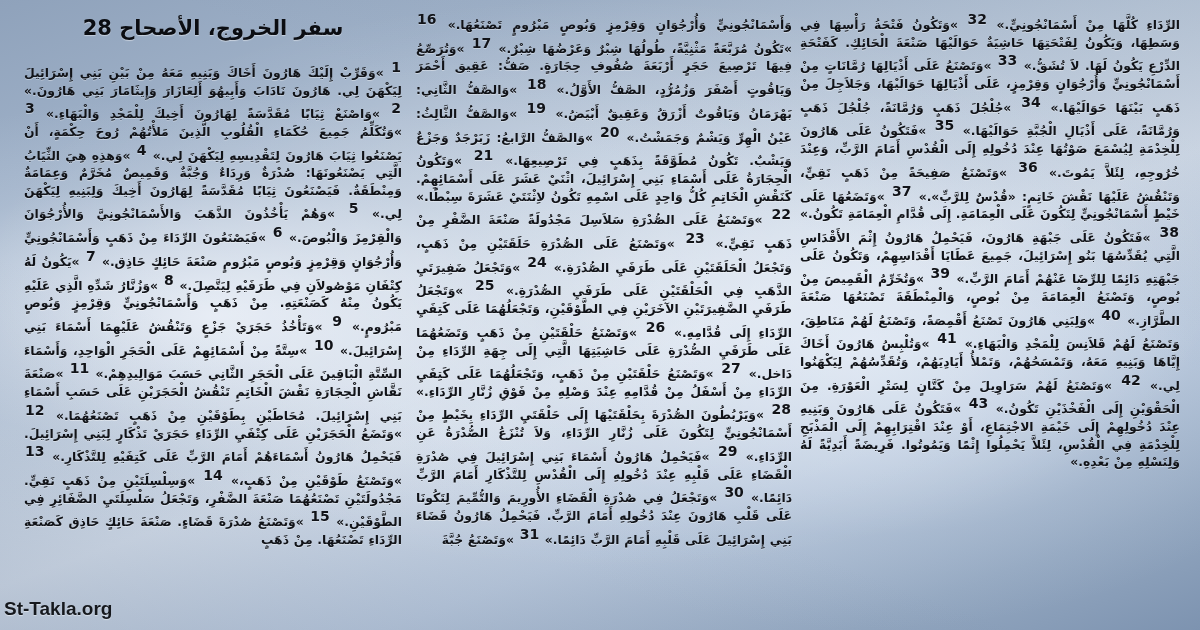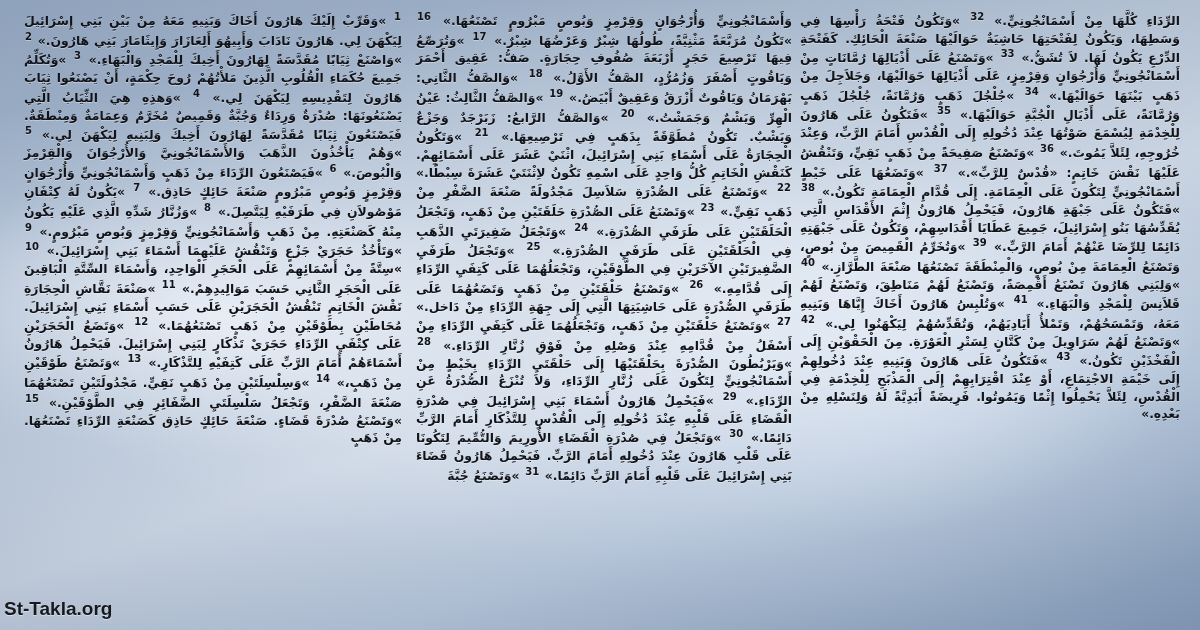--- a/index.html
+++ b/index.html
@@ -71,21 +71,21 @@
   .title {
     font-size: 21px;
     font-weight: 700;
     text-align: center;
     color: #0b0d12;
     margin: 4px 0 14px 0;
     letter-spacing: 0;
     text-shadow: 0 1px 1px rgba(255,255,255,0.45);
   }
   .verse-num {
-    font-size: 10px;
+    font-size: 14px;
     font-weight: 700;
     vertical-align: super;
     padding: 0 1px;
   }
   .body-text {
     margin: 0;
     word-spacing: 0.4px;
   }
   .watermark {
     position: absolute;
@@ -108,19 +108,20 @@
 
     <div class="col col-left">
       <div class="body-text">الرِّدَاءِ كُلَّهَا مِنْ أَسْمَانْجُونِيٍّ.» <sup class="verse-num">32</sup> »وَتَكُونُ فَتْحَةُ رَأْسِهَا فِي وَسَطِهَا، وَيَكُونُ لِفَتْحَتِهَا حَاشِيَةٌ حَوَالَيْهَا صَنْعَةَ الْحَائِكِ. كَفَتْحَةِ الدِّرْعِ يَكُونُ لَهَا. لاَ تُشَقُّ.» <sup class="verse-num">33</sup> »وَتَصْنَعُ عَلَى أَذْيَالِهَا رُمَّانَاتٍ مِنْ أَسْمَانْجُونِيٍّ وَأُرْجُوَانٍ وَقِرْمِزٍ، عَلَى أَذْيَالِهَا حَوَالَيْهَا، وَجَلاَجِلَ مِنْ ذَهَبٍ بَيْنَهَا حَوَالَيْهَا.» <sup class="verse-num">34</sup> »جُلْجُلَ ذَهَبٍ وَرُمَّانَةً، جُلْجُلَ ذَهَبٍ وَرُمَّانَةً، عَلَى أَذْيَالِ الْجُبَّةِ حَوَالَيْهَا.» <sup class="verse-num">35</sup> »فَتَكُونُ عَلَى هَارُونَ لِلْخِدْمَةِ لِيُسْمَعَ صَوْتُهَا عِنْدَ دُخُولِهِ إِلَى الْقُدْسِ أَمَامَ الرَّبِّ، وَعِنْدَ خُرُوجِهِ، لِئَلاَّ يَمُوتَ.» <sup class="verse-num">36</sup> »وَتَصْنَعُ صَفِيحَةً مِنْ ذَهَبٍ نَقِيٍّ، وَتَنْقُشُ عَلَيْهَا نَقْشَ خَاتِمٍ: «قُدْسٌ لِلرَّبِّ».» <sup class="verse-num">37</sup> »وَتَضَعُهَا عَلَى خَيْطٍ أَسْمَانْجُونِيٍّ لِتَكُونَ عَلَى الْعِمَامَةِ. إِلَى قُدَّامِ الْعِمَامَةِ تَكُونُ.» <sup class="verse-num">38</sup> »فَتَكُونُ عَلَى جَبْهَةِ هَارُونَ، فَيَحْمِلُ هَارُونُ إِثْمَ الأَقْدَاسِ الَّتِي يُقَدِّسُهَا بَنُو إِسْرَائِيلَ، جَمِيعَ عَطَايَا أَقْدَاسِهِمْ، وَتَكُونُ عَلَى جَبْهَتِهِ دَائِمًا لِلرِّضَا عَنْهُمْ أَمَامَ الرَّبِّ.» <sup class="verse-num">39</sup> »وَتُخَرِّمُ الْقَمِيصَ مِنْ بُوصٍ، وَتَصْنَعُ الْعِمَامَةَ مِنْ بُوصٍ، وَالْمِنْطَقَةَ تَصْنَعُهَا صَنْعَةَ الطَّرَّازِ.» <sup class="verse-num">40</sup> »وَلِبَنِي هَارُونَ تَصْنَعُ أَقْمِصَةً، وَتَصْنَعُ لَهُمْ مَنَاطِقَ، وَتَصْنَعُ لَهُمْ قَلاَنِسَ لِلْمَجْدِ وَالْبَهَاءِ.» <sup class="verse-num">41</sup> »وَتُلْبِسُ هَارُونَ أَخَاكَ إِيَّاهَا وَبَنِيهِ مَعَهُ، وَتَمْسَحُهُمْ، وَتَمْلأُ أَيَادِيَهُمْ، وَتُقَدِّسُهُمْ لِيَكْهَنُوا لِي.» <sup class="verse-num">42</sup> »وَتَصْنَعُ لَهُمْ سَرَاوِيلَ مِنْ كَتَّانٍ لِسَتْرِ الْعَوْرَةِ. مِنَ الْحَقْوَيْنِ إِلَى الْفَخْذَيْنِ تَكُونُ.» <sup class="verse-num">43</sup> »فَتَكُونُ عَلَى هَارُونَ وَبَنِيهِ عِنْدَ دُخُولِهِمْ إِلَى خَيْمَةِ الاجْتِمَاعِ، أَوْ عِنْدَ اقْتِرَابِهِمْ إِلَى الْمَذْبَحِ لِلْخِدْمَةِ فِي الْقُدْسِ، لِئَلاَّ يَحْمِلُوا إِثْمًا وَيَمُوتُوا. فَرِيضَةً أَبَدِيَّةً لَهُ وَلِنَسْلِهِ مِنْ بَعْدِهِ.»</div>
     </div>
 
     <div class="col col-mid">
       <div class="body-text">وَأَسْمَانْجُونِيٍّ وَأُرْجُوَانٍ وَقِرْمِزٍ وَبُوصٍ مَبْرُومٍ تَصْنَعُهَا.» <sup class="verse-num">16</sup> »تَكُونُ مُرَبَّعَةً مَثْنِيَّةً، طُولُهَا شِبْرٌ وَعَرْضُهَا شِبْرٌ.» <sup class="verse-num">17</sup> »وَتُرَصِّعُ فِيهَا تَرْصِيعَ حَجَرٍ أَرْبَعَةَ صُفُوفِ حِجَارَةٍ. صَفُّ: عَقِيق أَحْمَرَ وَيَاقُوتٍ أَصْفَرَ وَزُمُرُّدٍ، الصَّفُّ الأَوَّلُ.» <sup class="verse-num">18</sup> »وَالصَّفُّ الثَّانِي: بَهْرَمَانُ وَيَاقُوتٌ أَزْرَقُ وَعَقِيقٌ أَبْيَضُ.» <sup class="verse-num">19</sup> »وَالصَّفُّ الثَّالِثُ: عَيْنُ الْهِرِّ وَيَشْمٌ وَجَمَشْتُ.» <sup class="verse-num">20</sup> »وَالصَّفُّ الرَّابعُ: زَبَرْجَدٌ وَجَزْعٌ وَيَشْبٌ. تَكُونُ مُطَوَّقَةً بِذَهَبٍ فِي تَرْصِيعِهَا.» <sup class="verse-num">21</sup> »وَتَكُونُ الْحِجَارَةُ عَلَى أَسْمَاءِ بَنِي إِسْرَائِيلَ، اثْنَيْ عَشَرَ عَلَى أَسْمَائِهِمْ. كَنَقْشِ الْخَاتِمِ كُلُّ وَاحِدٍ عَلَى اسْمِهِ تَكُونُ لاِثْنَتَيْ عَشَرَةَ سِبْطًا.» <sup class="verse-num">22</sup> »وَتَصْنَعُ عَلَى الصُّدْرَةِ سَلاَسِلَ مَجْدُولَةً صَنْعَةَ الضَّفْرِ مِنْ ذَهَبٍ نَقِيٍّ.» <sup class="verse-num">23</sup> »وَتَصْنَعُ عَلَى الصُّدْرَةِ حَلَقَتَيْنِ مِنْ ذَهَبٍ، وَتَجْعَلُ الْحَلَقَتَيْنِ عَلَى طَرَفَيِ الصُّدْرَةِ.» <sup class="verse-num">24</sup> »وَتَجْعَلُ ضَفِيرَتَيِ الذَّهَبِ فِي الْحَلْقَتَيْنِ عَلَى طَرَفَيِ الصُّدْرَةِ.» <sup class="verse-num">25</sup> »وَتَجْعَلُ طَرَفَيِ الضَّفِيرَتَيْنِ الآخَرَيْنِ فِي الطَّوْقَيْنِ، وَتَجْعَلُهُمَا عَلَى كَتِفَيِ الرِّدَاءِ إِلَى قُدَّامِهِ.» <sup class="verse-num">26</sup> »وَتَصْنَعُ حَلْقَتَيْنِ مِنْ ذَهَبٍ وَتَضَعُهُمَا عَلَى طَرَفَيِ الصُّدْرَةِ عَلَى حَاشِيَتِهَا الَّتِي إِلَى جِهَةِ الرِّدَاءِ مِنْ دَاخل.» <sup class="verse-num">27</sup> »وَتَصْنَعُ حَلْقَتَيْنِ مِنْ ذَهَبٍ، وَتَجْعَلُهُمَا عَلَى كَتِفَيِ الرِّدَاءِ مِنْ أَسْفَلُ مِنْ قُدَّامِهِ عِنْدَ وَصْلِهِ مِنْ فَوْقِ زُنَّارِ الرِّدَاءِ.» <sup class="verse-num">28</sup> »وَيَرْبُطُونَ الصُّدْرَةَ بِحَلْقَتَيْهَا إِلَى حَلْقَتَيِ الرِّدَاءِ بِخَيْطٍ مِنْ أَسْمَانْجُونِيٍّ لِتَكُونَ عَلَى زُنَّارِ الرِّدَاءِ، وَلاَ تُنْزَعُ الصُّدْرَةُ عَنِ الرِّدَاءِ.» <sup class="verse-num">29</sup> »فَيَحْمِلُ هَارُونُ أَسْمَاءَ بَنِي إِسْرَائِيلَ فِي صُدْرَةِ الْقَضَاءِ عَلَى قَلْبِهِ عِنْدَ دُخُولِهِ إِلَى الْقُدْسِ لِلتَّذْكَارِ أَمَامَ الرَّبِّ دَائِمًا.» <sup class="verse-num">30</sup> »وَتَجْعَلُ فِي صُدْرَةِ الْقَضَاءِ الأُورِيمَ وَالتُّمِّيمَ لِتَكُونَا عَلَى قَلْبِ هَارُونَ عِنْدَ دُخُولِهِ أَمَامَ الرَّبِّ. فَيَحْمِلُ هَارُونُ قَضَاءَ بَنِي إِسْرَائِيلَ عَلَى قَلْبِهِ أَمَامَ الرَّبِّ دَائِمًا.» <sup class="verse-num">31</sup> »وَتَصْنَعُ جُبَّةَ</div>
     </div>
 
     <div class="col col-right">
+      <h1 class="title">سفر الخروج، الأصحاح 28</h1>
       <div class="body-text"><sup class="verse-num">1</sup> »وَقَرِّبْ إِلَيْكَ هَارُونَ أَخَاكَ وَبَنِيهِ مَعَهُ مِنْ بَيْنِ بَنِي إِسْرَائِيلَ لِيَكْهَنَ لِي. هَارُونَ نَادَابَ وَأَبِيهُوَ أَلِعَازَارَ وَإِيثَامَارَ بَنِي هَارُونَ.» <sup class="verse-num">2</sup> »وَاصْنَعْ ثِيَابًا مُقَدَّسَةً لِهَارُونَ أَخِيكَ لِلْمَجْدِ وَالْبَهَاءِ.» <sup class="verse-num">3</sup> »وَتُكَلِّمُ جَمِيعَ حُكَمَاءِ الْقُلُوبِ الَّذِينَ مَلأْتُهُمْ رُوحَ حِكْمَةٍ، أَنْ يَصْنَعُوا ثِيَابَ هَارُونَ لِتَقْدِيسِهِ لِيَكْهَنَ لِي.» <sup class="verse-num">4</sup> »وَهذِهِ هِيَ الثِّيَابُ الَّتِي يَصْنَعُونَهَا: صُدْرَةٌ وَرِدَاءٌ وَجُبَّةٌ وَقَمِيصٌ مُخَرَّمٌ وَعِمَامَةٌ وَمِنْطَقَةٌ. فَيَصْنَعُونَ ثِيَابًا مُقَدَّسَةً لِهَارُونَ أَخِيكَ وَلِبَنِيهِ لِيَكْهَنَ لِي.» <sup class="verse-num">5</sup> »وَهُمْ يَأْخُذُونَ الذَّهَبَ وَالأَسْمَانْجُونِيَّ وَالأُرْجُوَانَ وَالْقِرْمِزَ وَالْبُوصَ.» <sup class="verse-num">6</sup> »فَيَصْنَعُونَ الرِّدَاءَ مِنْ ذَهَبٍ وَأَسْمَانْجُونِيٍّ وَأُرْجُوَانٍ وَقِرْمِزٍ وَبُوصٍ مَبْرُومٍ صَنْعَةَ حَائِكٍ حَاذِق.» <sup class="verse-num">7</sup> »يَكُونُ لَهُ كِتْفَانِ مَوْصُولاَنِ فِي طَرَفَيْهِ لِيَتَّصِلَ.» <sup class="verse-num">8</sup> »وَزُنَّارُ شَدِّهِ الَّذِي عَلَيْهِ يَكُونُ مِنْهُ كَصَنْعَتِهِ. مِنْ ذَهَبٍ وَأَسْمَانْجُونِيٍّ وَقِرْمِزٍ وَبُوصٍ مَبْرُومٍ.» <sup class="verse-num">9</sup> »وَتَأْخُذُ حَجَرَيْ جَزْعٍ وَتَنْقُشُ عَلَيْهِمَا أَسْمَاءَ بَنِي إِسْرَائِيلَ.» <sup class="verse-num">10</sup> »سِتَّةً مِنْ أَسْمَائِهِمْ عَلَى الْحَجَرِ الْوَاحِدِ، وَأَسْمَاءَ السِّتَّةِ الْبَاقِينَ عَلَى الْحَجَرِ الثَّانِي حَسَبَ مَوَالِيدِهِمْ.» <sup class="verse-num">11</sup> »صَنْعَةَ نَقَّاشِ الْحِجَارَةِ نَقْشَ الْخَاتِمِ تَنْقُشُ الْحَجَرَيْنِ عَلَى حَسَبِ أَسْمَاءِ بَنِي إِسْرَائِيلَ. مُحَاطَيْنِ بِطَوْقَيْنِ مِنْ ذَهَبٍ تَصْنَعُهُمَا.» <sup class="verse-num">12</sup> »وَتَضَعُ الْحَجَرَيْنِ عَلَى كِتْفَيِ الرِّدَاءِ حَجَرَيْ تَذْكَارٍ لِبَنِي إِسْرَائِيلَ. فَيَحْمِلُ هَارُونُ أَسْمَاءَهُمْ أَمَامَ الرَّبِّ عَلَى كَتِفَيْهِ لِلتَّذْكَارِ.» <sup class="verse-num">13</sup> »وَتَصْنَعُ طَوْقَيْنِ مِنْ ذَهَبٍ،» <sup class="verse-num">14</sup> »وَسِلْسِلَتَيْنِ مِنْ ذَهَبٍ نَقِيٍّ. مَجْدُولَتَيْنِ تَصْنَعُهُمَا صَنْعَةَ الضَّفْرِ، وَتَجْعَلُ سَلْسِلَتَيِ الضَّفَائِرِ فِي الطَّوْقَيْنِ.» <sup class="verse-num">15</sup> »وَتَصْنَعُ صُدْرَةَ قَضَاءٍ. صَنْعَةَ حَائِكٍ حَاذِق كَصَنْعَةِ الرِّدَاءِ تَصْنَعُهَا. مِنْ ذَهَبٍ</div>
     </div>
 
   </div>
 
   <div class="watermark">St-Takla.org</div>
 </div>
 
 </body></html>

